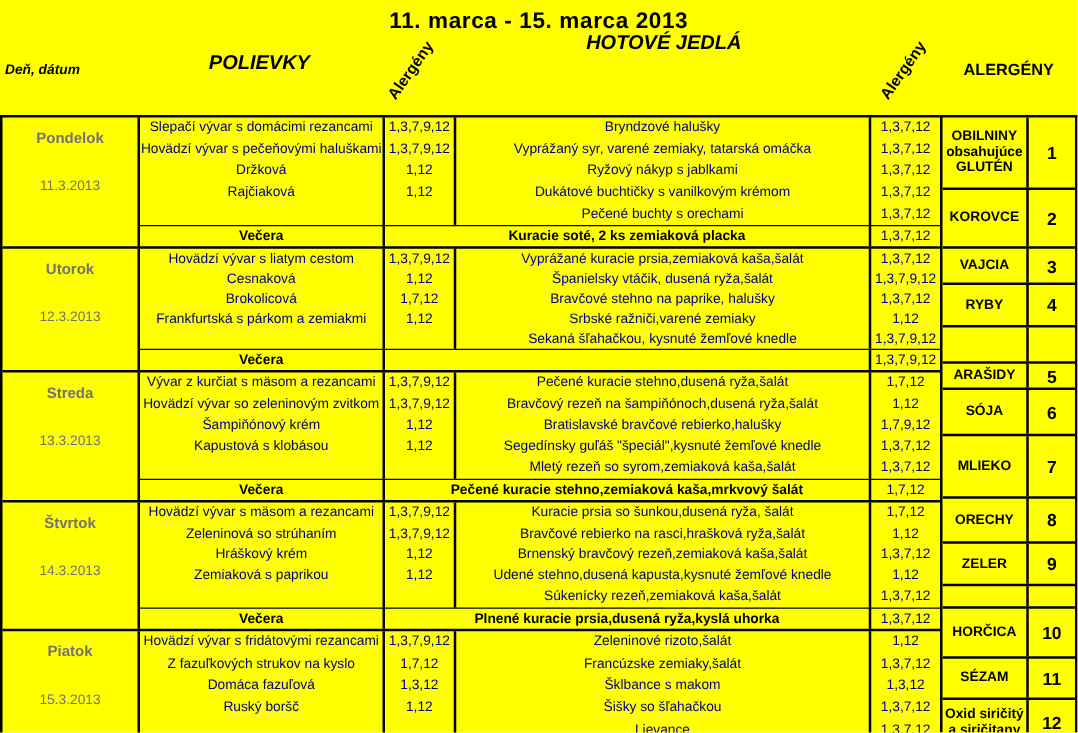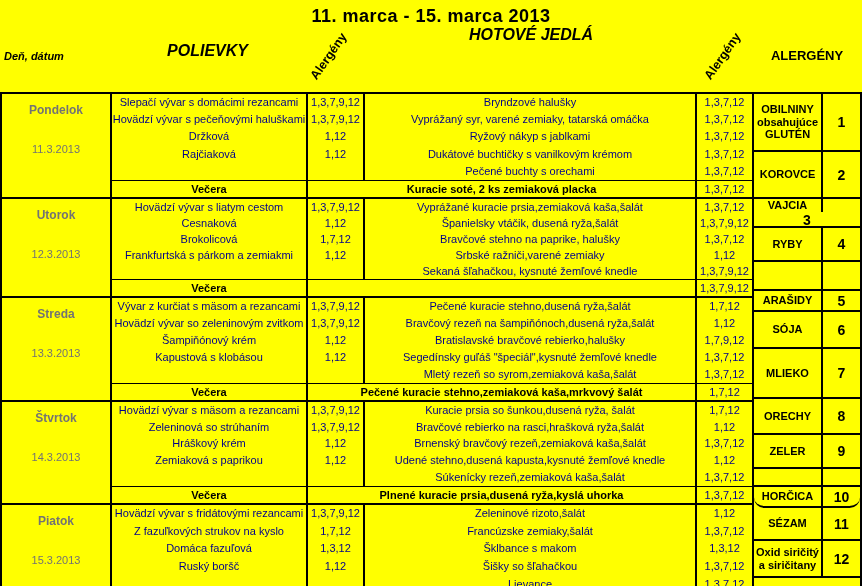--- a/index.html
+++ b/index.html
@@ -266,21 +266,21 @@
     </div>
   <div class="legend" id="legend">
       <div class="lrow" style="height: 58px;">
         <div class="lname">OBILNINY obsahujúce GLUTÉN</div>
         <div class="lnum">1</div>
       </div>
       <div class="lrow" style="height: 47px;">
         <div class="lname">KOROVCE</div>
         <div class="lnum">2</div>
       </div>
-      <div class="lrow" style="height: 29px; flex-direction: column;">
+      <div class="lrow" style="height: 29px;">
         <div class="lname">VAJCIA</div>
         <div class="lnum">3</div>
       </div>
       <div class="lrow" style="height: 34px;">
         <div class="lname">RYBY</div>
         <div class="lnum">4</div>
       </div>
       <div class="lrow" style="height: 29px;">
         <div class="lname"></div>
         <div class="lnum"></div>
@@ -302,21 +302,21 @@
         <div class="lnum">8</div>
       </div>
       <div class="lrow" style="height: 34px;">
         <div class="lname">ZELER</div>
         <div class="lnum">9</div>
       </div>
       <div class="lrow" style="height: 18px;">
         <div class="lname"></div>
         <div class="lnum"></div>
       </div>
-      <div class="lrow" style="height: 21px; border-radius: 14px;">
+      <div class="lrow" style="height: 40px;">
         <div class="lname">HORČICA</div>
         <div class="lnum">10</div>
       </div>
       <div class="lrow" style="height: 33px;">
         <div class="lname">SÉZAM</div>
         <div class="lnum">11</div>
       </div>
       <div class="lrow" style="height: 37px;">
         <div class="lname">Oxid siričitý a siričitany</div>
         <div class="lnum">12</div>

